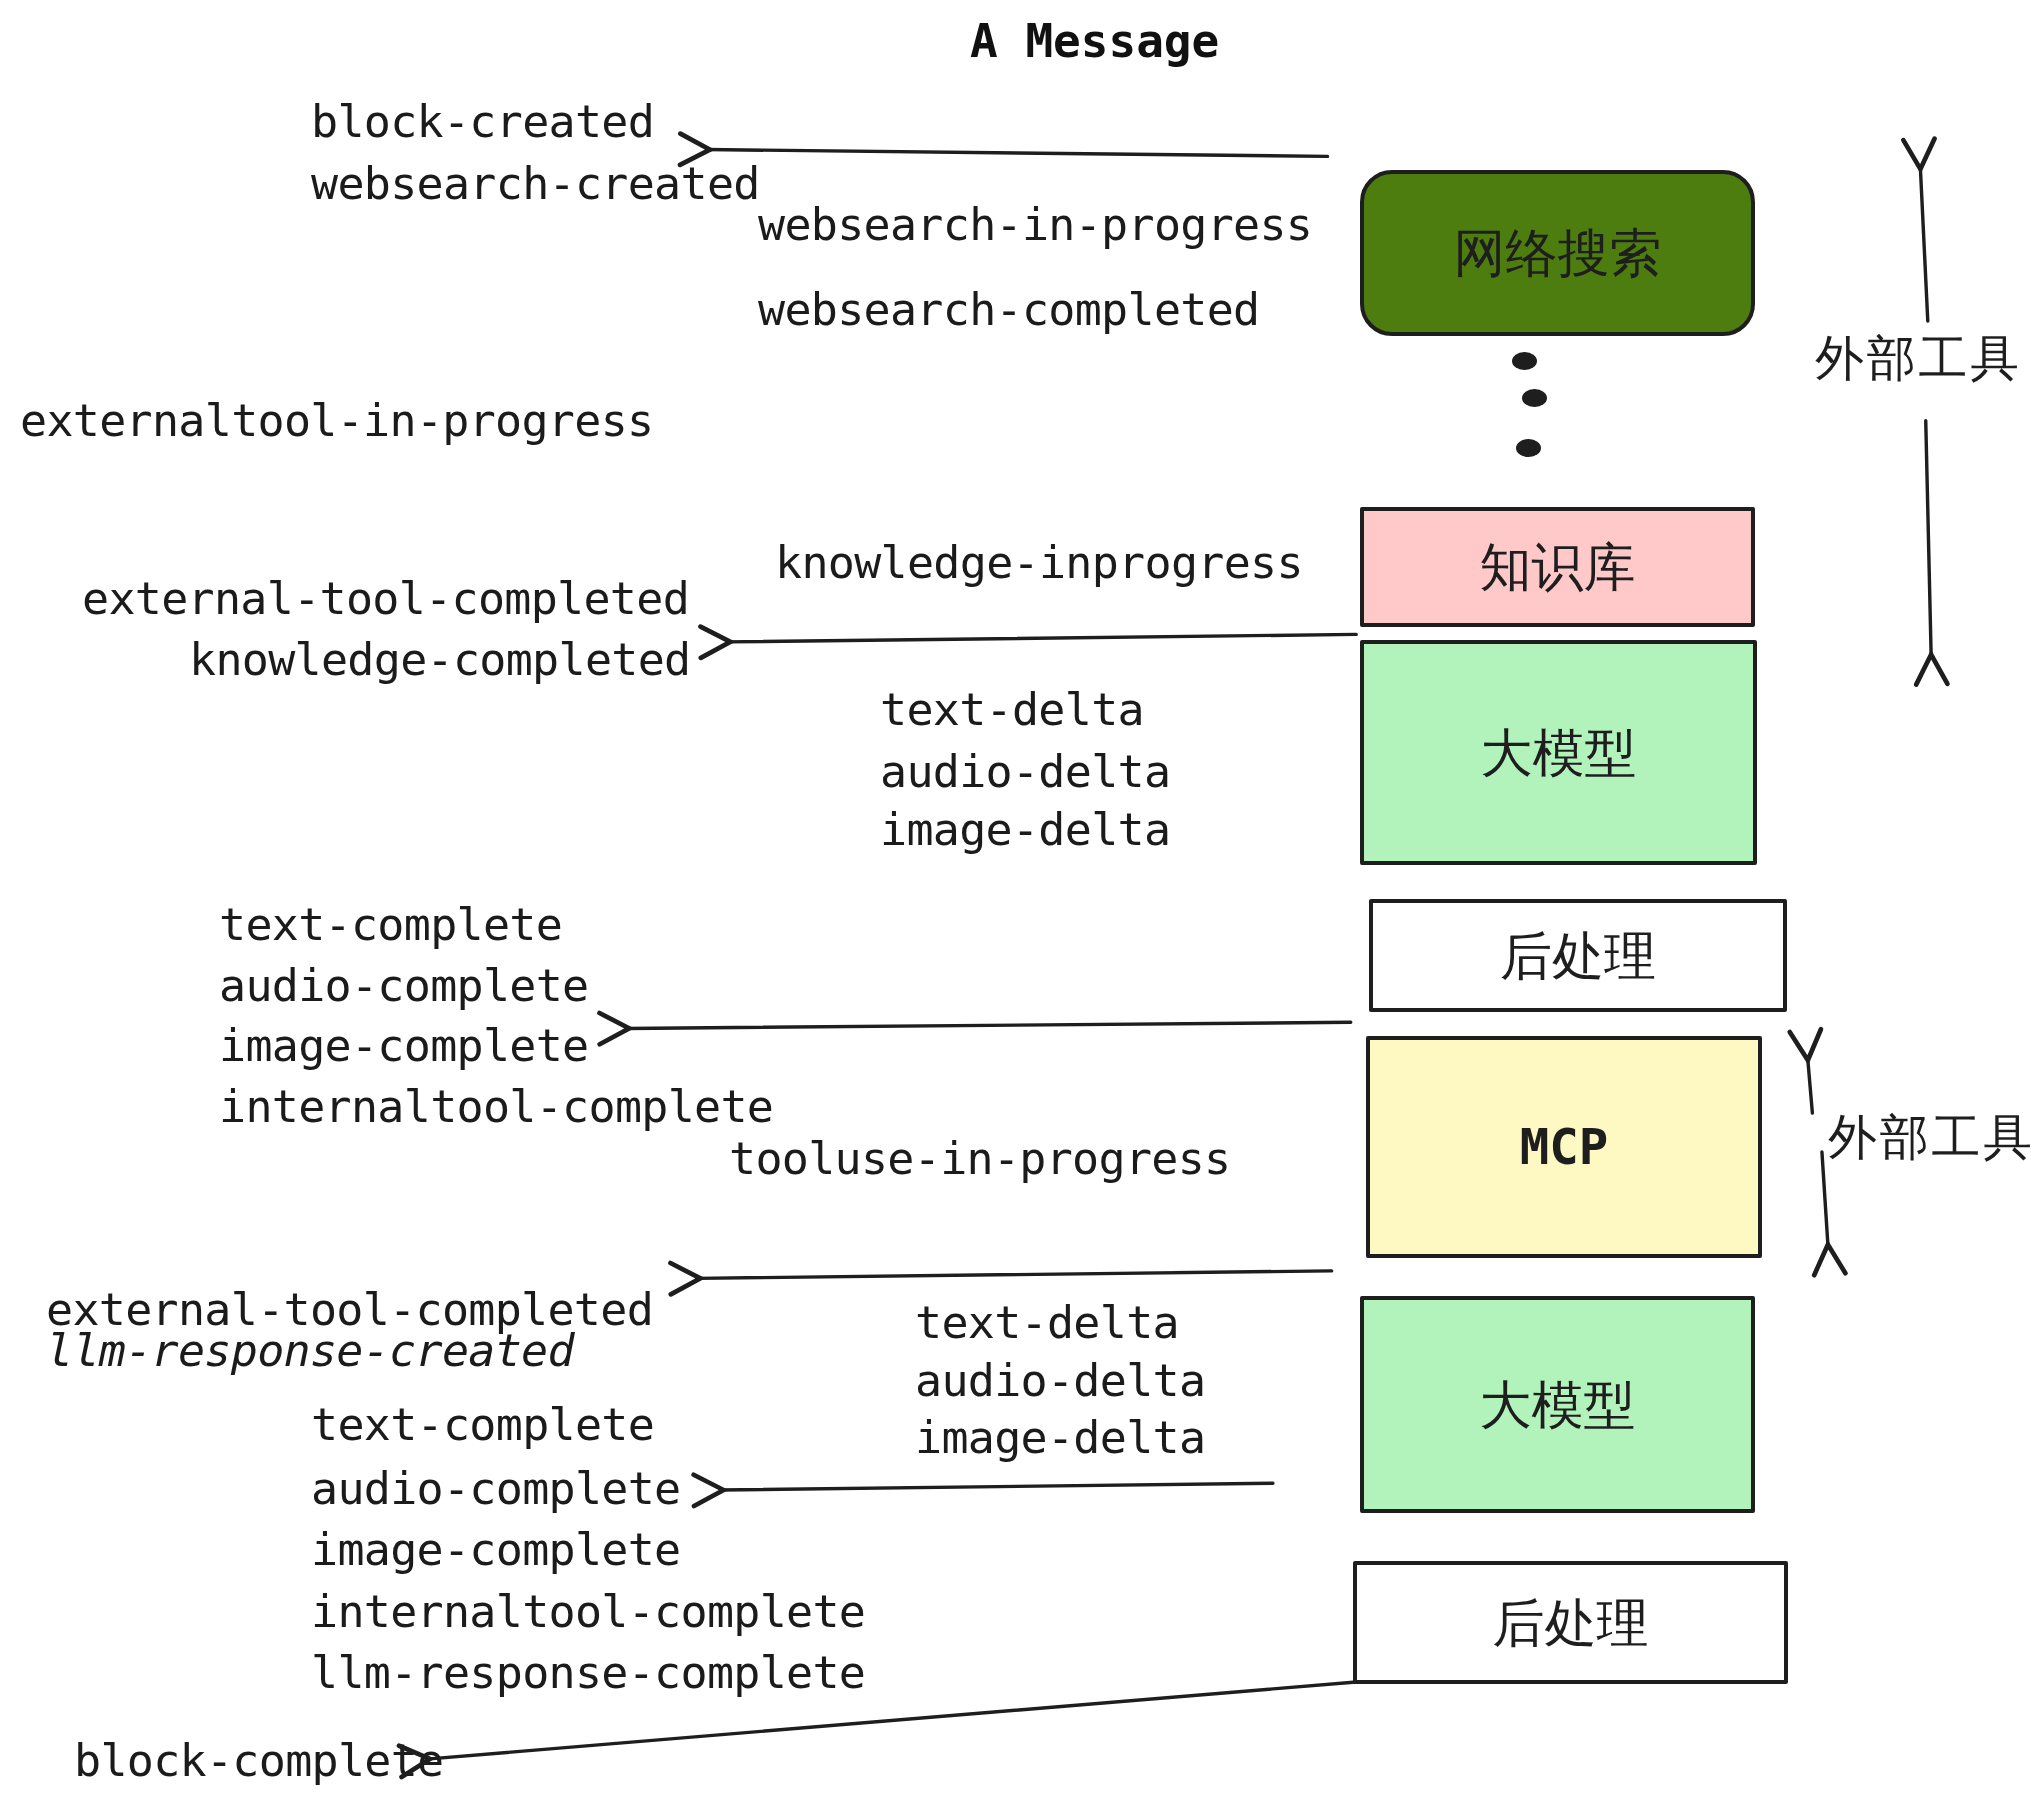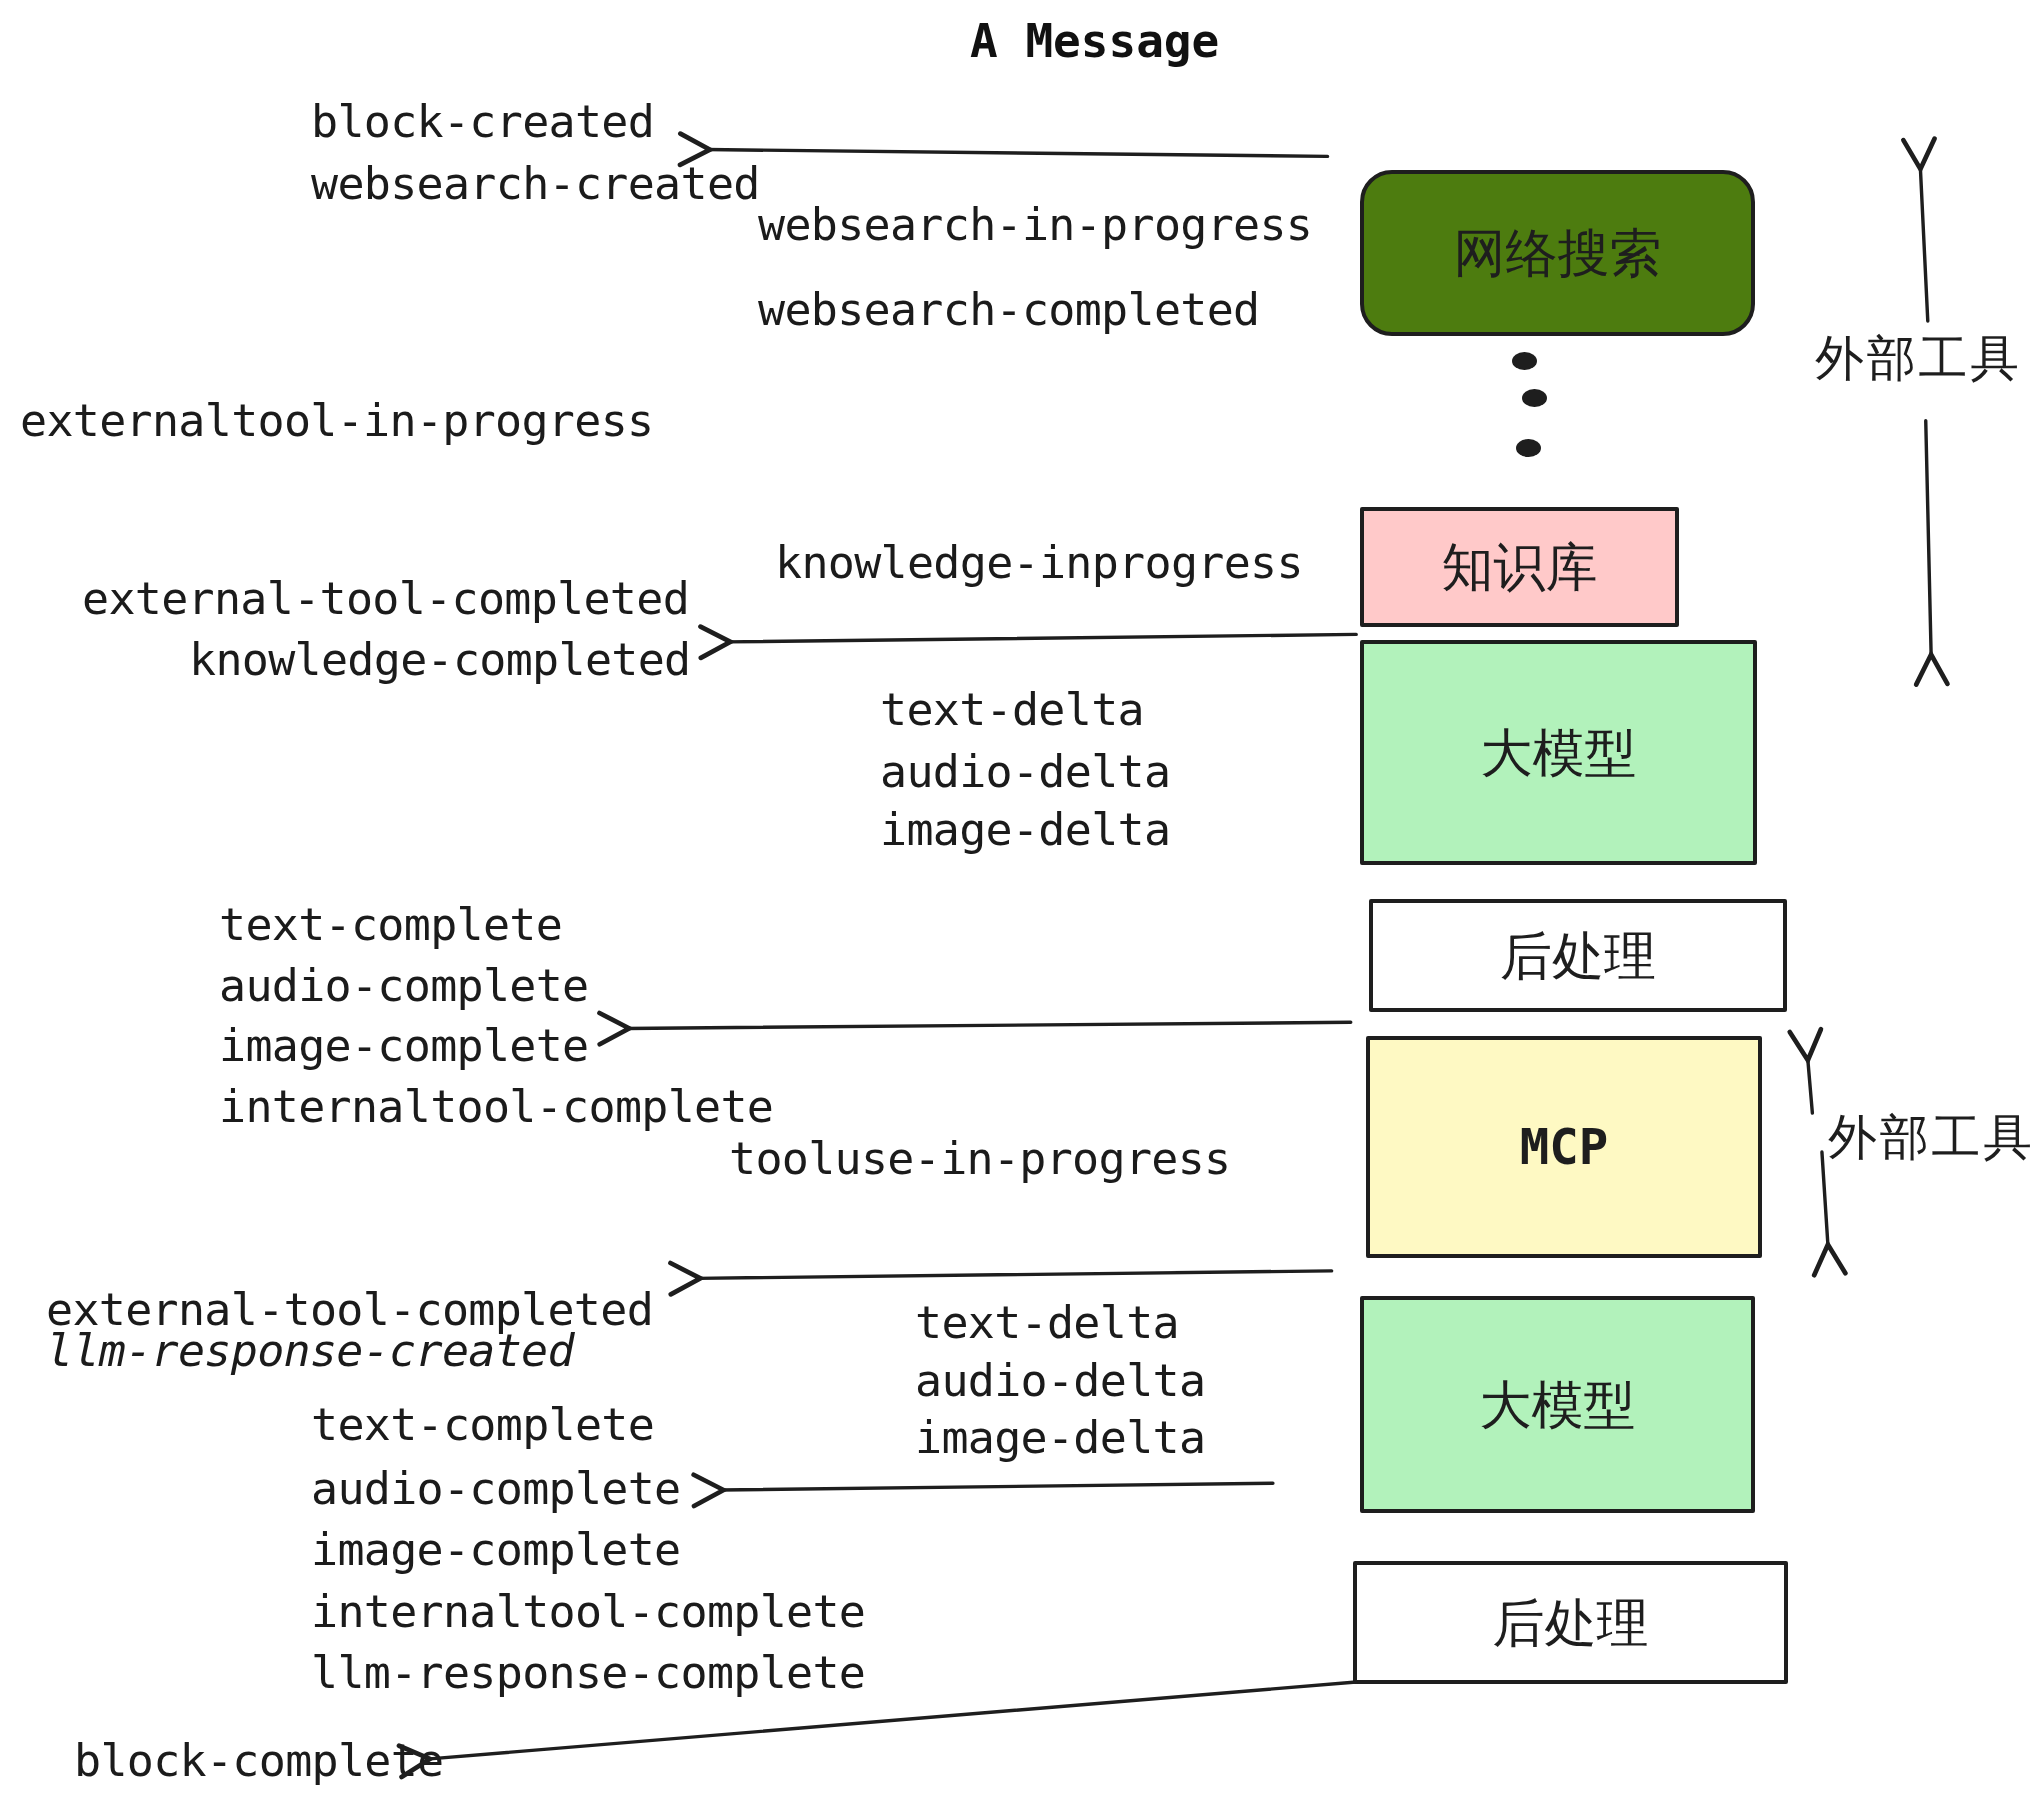--- a/index.html
+++ b/index.html
@@ -105,21 +105,21 @@
   <div class="evt" style="left:311px;top:1402px;">text-complete</div>
   <div class="evt" style="left:311px;top:1466px;">audio-complete</div>
   <div class="evt" style="left:311px;top:1527px;">image-complete</div>
   <div class="evt" style="left:311px;top:1589px;">internaltool-complete</div>
   <div class="evt" style="left:311px;top:1650px;">llm-response-complete</div>
   <div class="evt" style="left:33px;top:1738px;margin-left:41px;">block-complete</div>
 
   <div class="box" style="left:1360px;top:170px;width:395px;height:166px;background:#4d7c0f;border-radius:32px;">
     <span class="box-label">网络搜索</span>
   </div>
-  <div class="box" style="left:1360px;top:507px;width:319px;height:120px;background:#FFC9C9;">
+  <div class="box" style="left:1360px;top:507px;width:395px;height:120px;background:#FFC9C9;">
     <span class="box-label">知识库</span>
   </div>
   <div class="box" style="left:1360px;top:640px;width:397px;height:225px;background:#B2F2BB;">
     <span class="box-label">大模型</span>
   </div>
   <div class="box" style="left:1369px;top:899px;width:418px;height:113px;background:#FFFFFF;">
     <span class="box-label">后处理</span>
   </div>
   <div class="box" style="left:1366px;top:1036px;width:396px;height:222px;background:#fef9c3;">
     <span class="box-label mono">MCP</span>

